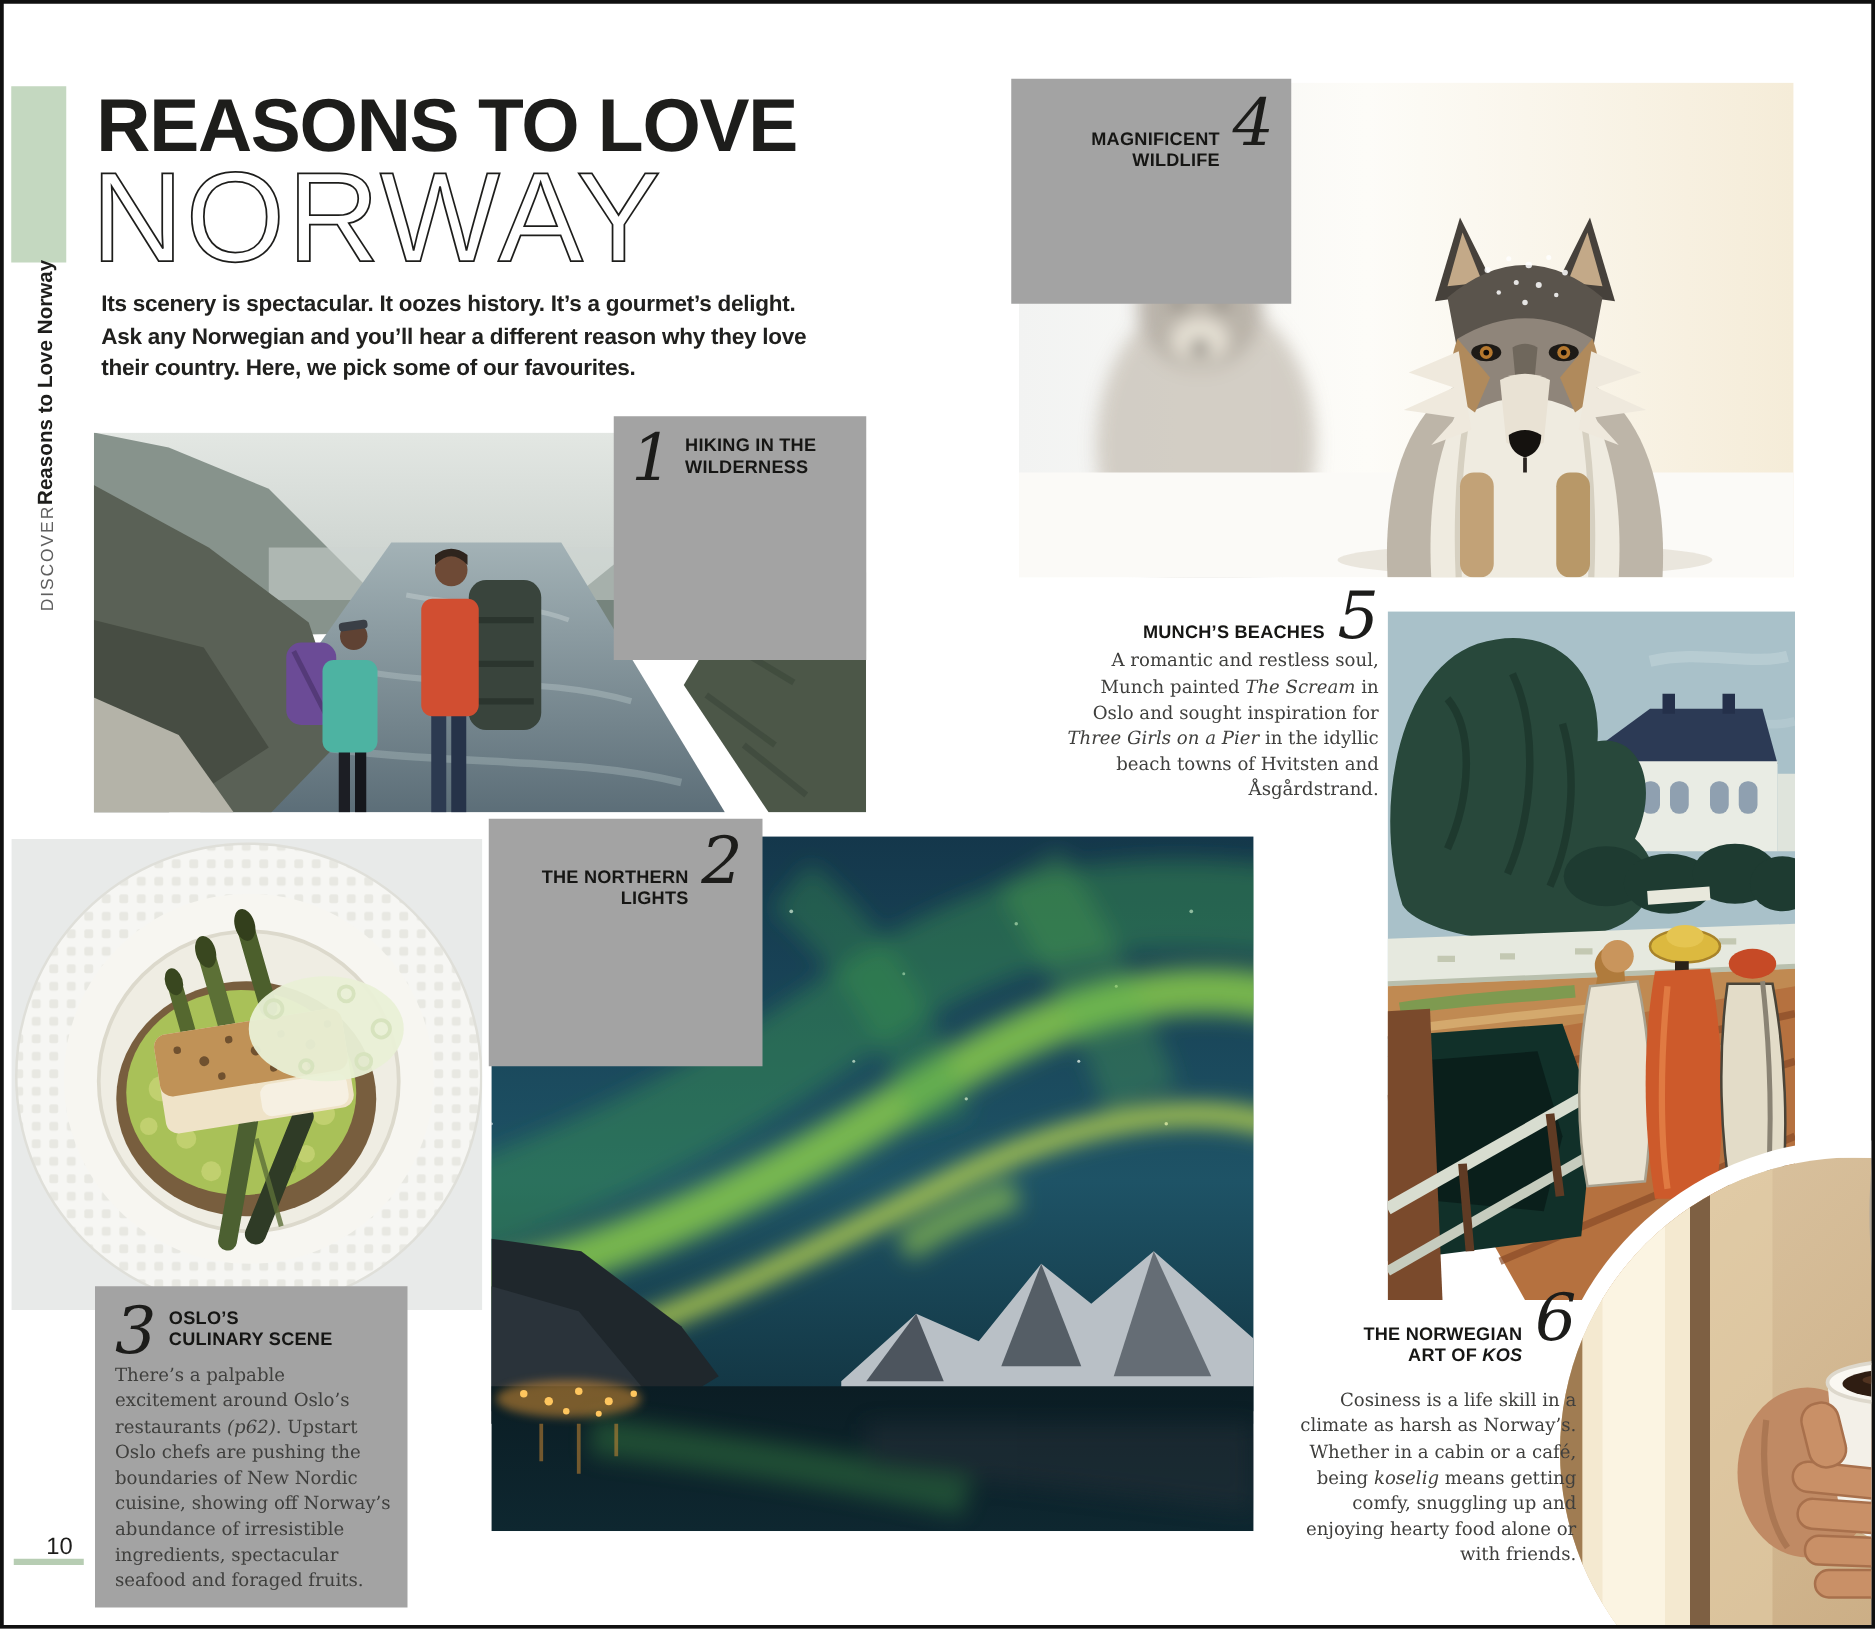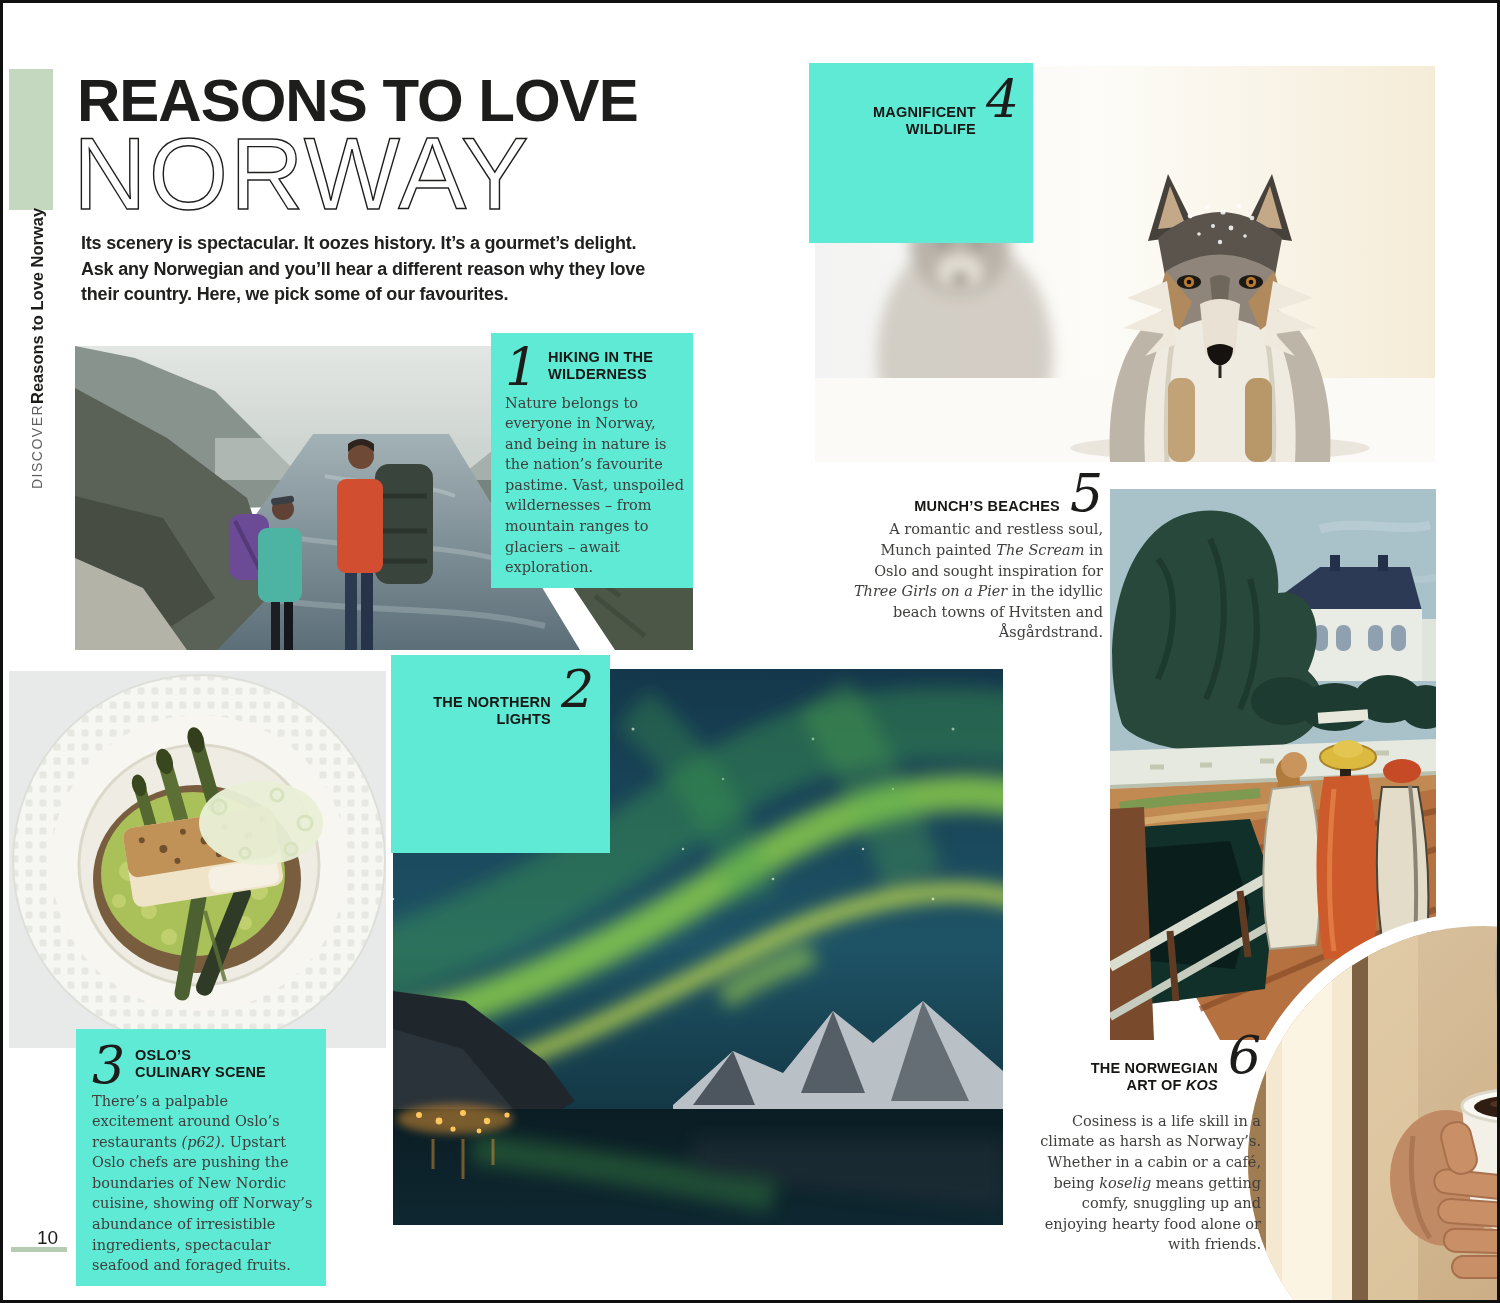--- a/index.html
+++ b/index.html
@@ -26,21 +26,21 @@
   .intro{position:absolute;left:78px;top:228px;width:630px;font-size:18px;font-weight:700;
       line-height:1.42;color:#20201e;white-space:pre-line;letter-spacing:-0.2px;}
 
   
   .photo{position:absolute;overflow:hidden;}
   .photo svg{display:block;width:100%;height:100%;}
   .photo-circle{border-radius:50%;box-shadow:0 0 0 14px #ffffff;}
 
   
   .sec{position:absolute;}
-  .sec-bg{background:#5eead4;}
+  .sec-bg{background:#a3a3a3;}
   .sec-head{display:flex;gap:10px;margin-bottom:4px;}
   .sec-right{text-align:right;}
   .sec-right .sec-head{justify-content:flex-end;align-items:baseline;}
   .sec-left .sec-head{align-items:flex-start;}
   .sec-num{font-family:"DejaVu Serif",serif;font-style:italic;font-weight:400;
       font-size:52px;line-height:.8;color:#1c1c1a;}
   .sec-left .sec-num{margin-top:0;}
   .sec-title{font-size:14.5px;font-weight:700;letter-spacing:.2px;color:#161614;
       line-height:1.2;white-space:pre-line;padding-top:4px;}
   .sec-body{font-family:"DejaVu Serif",serif;font-size:14.5px;line-height:1.42;color:#3f3f3d;}
@@ -423,21 +423,20 @@
       <path d="M330,400 C370,378 420,368 462,370" stroke="#8fa9bd" stroke-width="3" fill="none"></path>
     </svg>
   </div>
 
   <div class="sec sec-left sec-bg" style="left:488px;top:330px;width:202px;min-height:195px;padding:12px 8px 10px 14px">
     <div class="sec-head head-top">
       <span class="sec-num">1</span>
       <span class="sec-title"><span>HIKING IN THE
 WILDERNESS</span></span>
     </div>
-    <p class="sec-body" style="margin:4px 0 0"><span>Nature belongs to everyone in Norway, and being in nature is the nation’s favourite pastime. Vast, unspoiled wildernesses – from mountain ranges to glaciers – await exploration.</span></p>
   </div>
 
   <div class="sec sec-right sec-bg" style="left:806px;top:60px;width:224px;min-height:180px;padding:16px 14px 10px 6px">
     <div class="sec-head">
       <span class="sec-title"><span>MAGNIFICENT WILDLIFE</span></span>
       <span class="sec-num">4</span>
     </div>
   </div>
 
   <div class="sec sec-right" style="left:848px;top:470px;width:252px">

